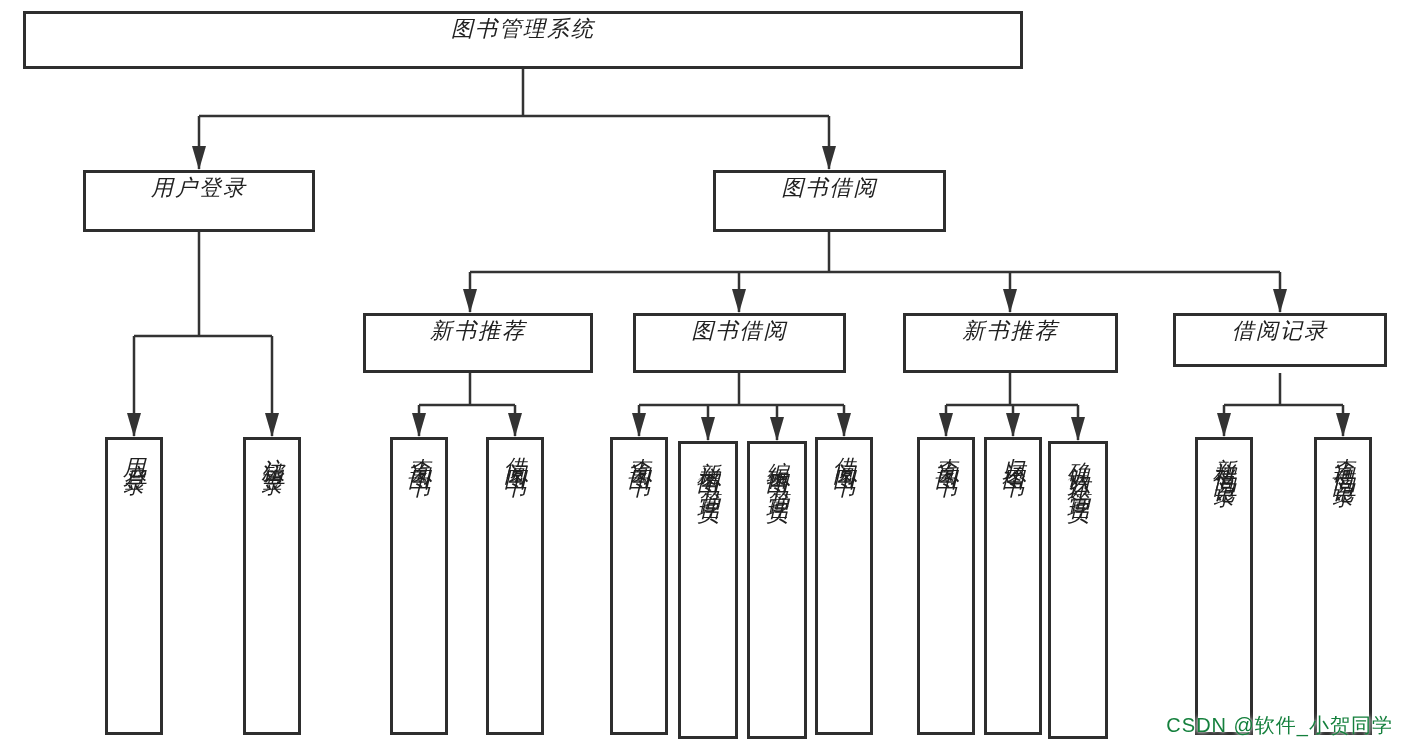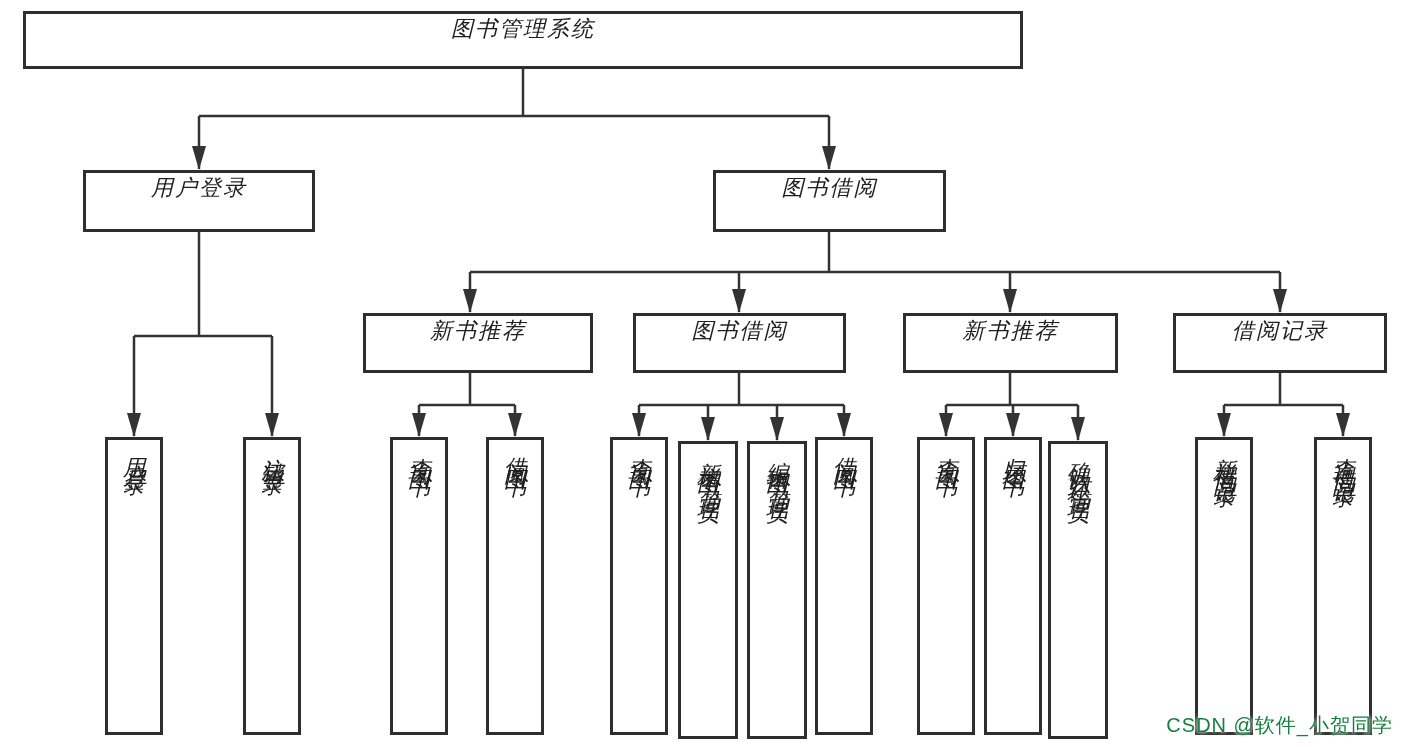--- a/index.html
+++ b/index.html
@@ -114,21 +114,21 @@
 
   <div class="node" style="left:363px; top:313px; width:230px; height:60px">
     <span class="h-label">新书推荐</span>
   </div>
   <div class="node" style="left:633px; top:313px; width:213px; height:60px">
     <span class="h-label">图书借阅</span>
   </div>
   <div class="node" style="left:903px; top:313px; width:215px; height:60px">
     <span class="h-label">新书推荐</span>
   </div>
-  <div class="node" style="left:1173px; top:313px; width:214px; height:60px">
+  <div class="node" style="left:1173px; top:313px; width:214px; height:54px">
     <span class="h-label">借阅记录</span>
   </div>
 
   <div class="node" style="left:105px; top:437px; width:58px; height:298px">
     <span class="v-label">用户登录</span>
   </div>
   <div class="node" style="left:243px; top:437px; width:58px; height:298px">
     <span class="v-label">注销登录</span>
   </div>
 

